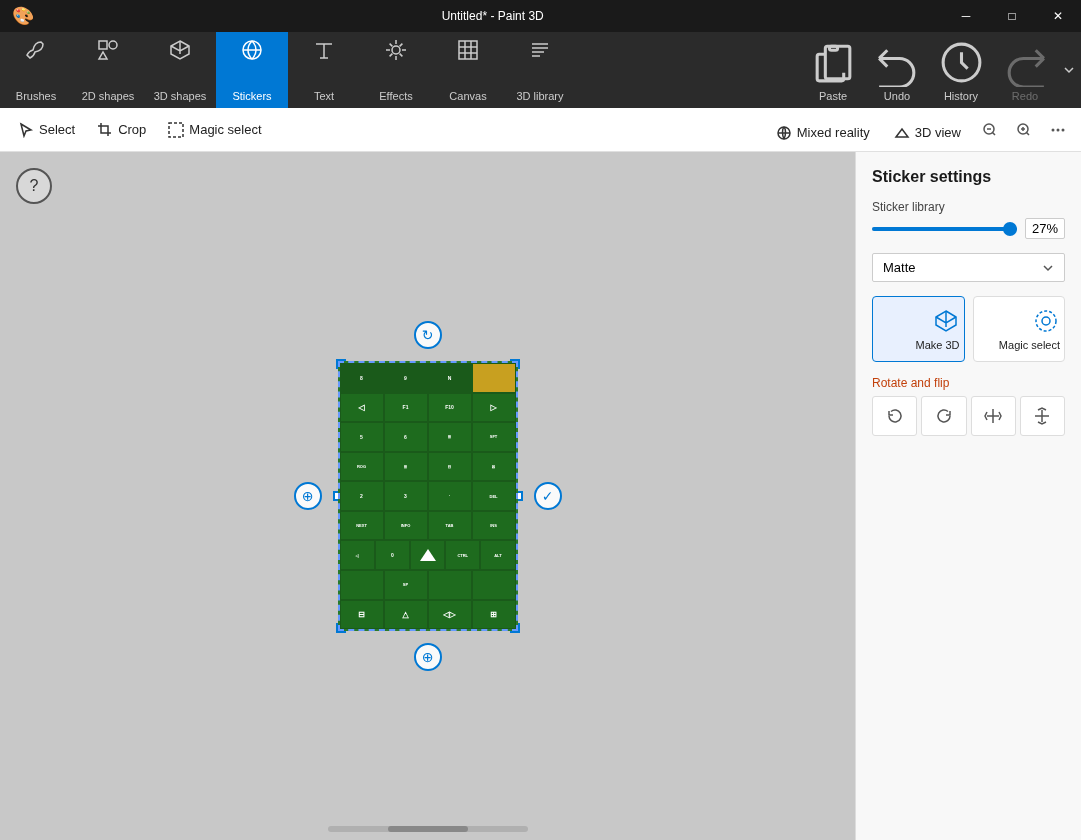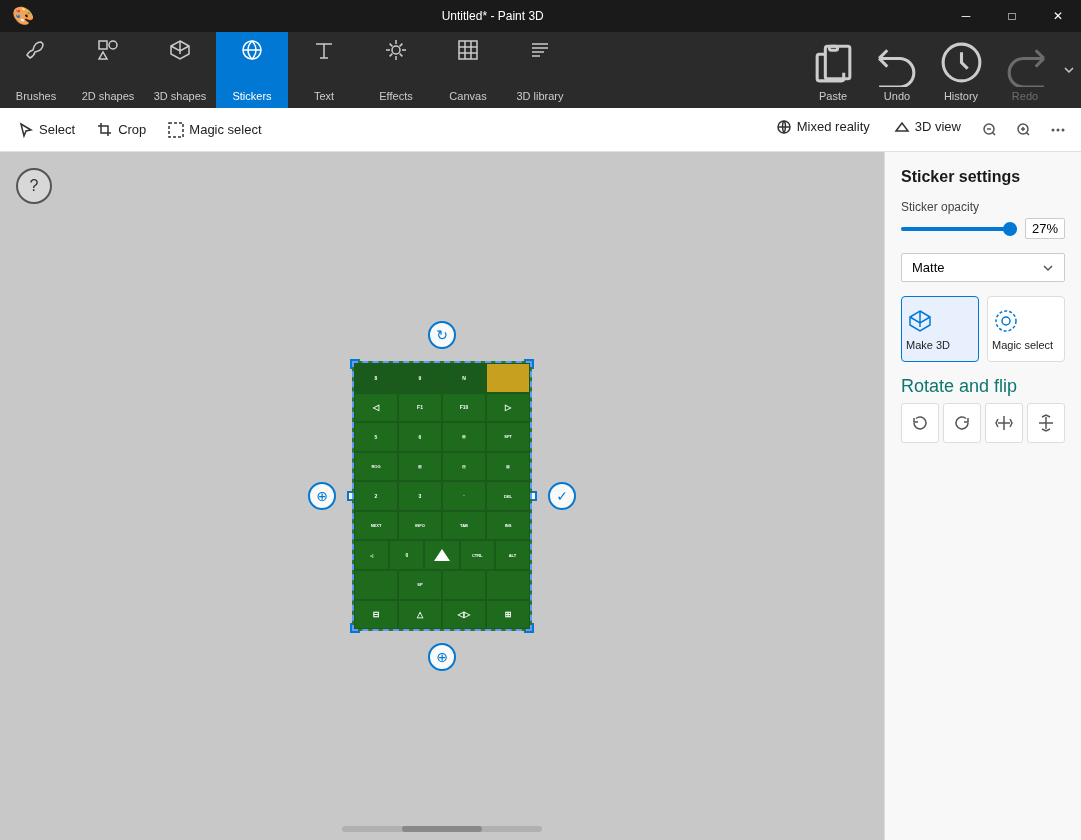--- a/index.html
+++ b/index.html
@@ -66,21 +66,21 @@
       border-bottom: 1px solid #e0e0e0;
       gap: 2px;
     }
     .sub-tool {
       display: flex; align-items: center; gap: 5px;
       padding: 4px 10px; cursor: pointer; font-size: 13px; color: #222;
       border-radius: 3px;
     }
     .sub-tool svg { width: 16px; height: 16px; }
     .sub-spacer { flex: 1; }
-    .sub-right { display: flex; align-items: flex-start; gap: 4px; }
+    .sub-right { display: flex; align-items: flex-end; gap: 4px; }
     .sub-icon-btn {
       width: 30px; height: 30px; display: flex; align-items: center; justify-content: center;
       cursor: pointer; border-radius: 3px; color: #555;
     }
 
     
     #main {
       display: flex;
       height: calc(840px - 32px - 76px - 44px);
     }
@@ -178,21 +178,21 @@
       position: absolute; bottom: 8px; left: 50%; transform: translateX(-50%);
       width: 200px; height: 6px; background: #b0b0b0; border-radius: 3px;
     }
     #scrollbar-thumb {
       width: 80px; height: 6px; background: #888; border-radius: 3px;
       margin: 0 auto;
     }
 
     
     #right-panel {
-      width: 197px;
+      width: 226px;
       background: #f8f8f8;
       border-left: 1px solid #ddd;
       padding: 16px;
       display: flex; flex-direction: column; gap: 14px;
       overflow-y: auto;
     }
     #panel-title {
       font-size: 16px; font-weight: 600; color: #1a1a1a;
     }
     .panel-label {
@@ -222,30 +222,30 @@
       background: #fff; border: 1px solid #ccc; border-radius: 2px;
       padding: 6px 10px; display: flex; align-items: center; justify-content: space-between;
       cursor: pointer; font-size: 13px;
     }
 
     
     .action-buttons {
       display: flex; gap: 8px;
     }
     .action-btn {
-      flex: 1; display: flex; flex-direction: column; align-items: flex-start;
+      flex: 1; display: flex; flex-direction: column; align-items: flex-end;
       gap: 4px; padding: 10px 4px; border: 1px solid #ddd; border-radius: 4px;
       background: #fff; cursor: pointer; font-size: 11px; color: #222;
     }
     .action-btn svg { width: 28px; height: 28px; }
     .action-btn.active { background: #e8f0fe; border-color: #0078d4; }
 
     
     .rotate-flip-label {
-      font-size: 18px; color: #0f766e; margin-bottom: 6px;
+      font-size: 12px; color: #c2410c; margin-bottom: 6px;
     }
     .rotate-flip-buttons {
       display: flex; gap: 4px;
     }
     .rf-btn {
       flex: 1; height: 40px; display: flex; align-items: center; justify-content: center;
       border: 1px solid #ddd; border-radius: 3px; background: #fff; cursor: pointer;
       color: #555;
     }
     .rf-btn svg { width: 20px; height: 20px; }
@@ -539,21 +539,21 @@
 
     <div id="scrollbar">
       <div id="scrollbar-thumb"></div>
     </div>
   </div>
 
   <div id="right-panel">
     <div id="panel-title">Sticker settings</div>
 
     <div>
-      <div class="panel-label">Sticker opacity</div>
+      <div class="panel-label">Sticker library</div>
       <div class="opacity-row">
         <div class="slider-track">
           <div class="slider-fill"></div>
           <div class="slider-thumb"></div>
         </div>
         <div class="opacity-value">27%</div>
       </div>
     </div>
 
     <div class="matte-dropdown">

